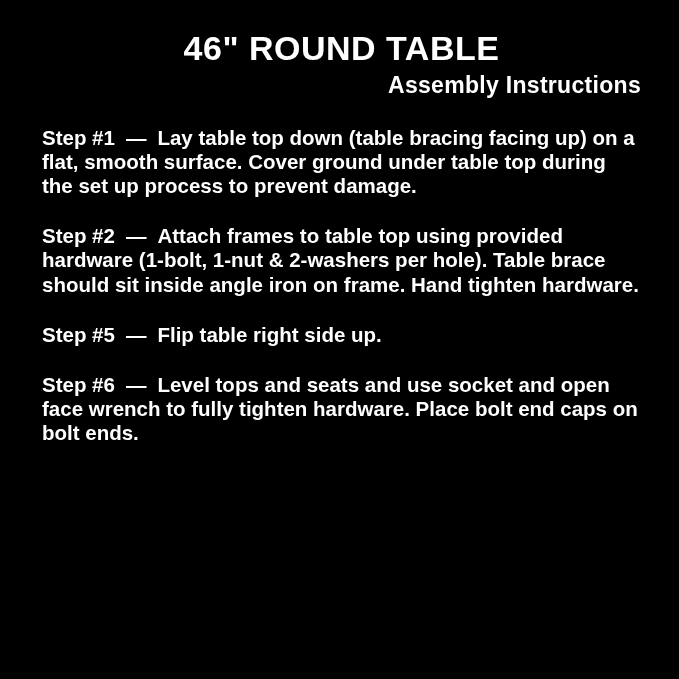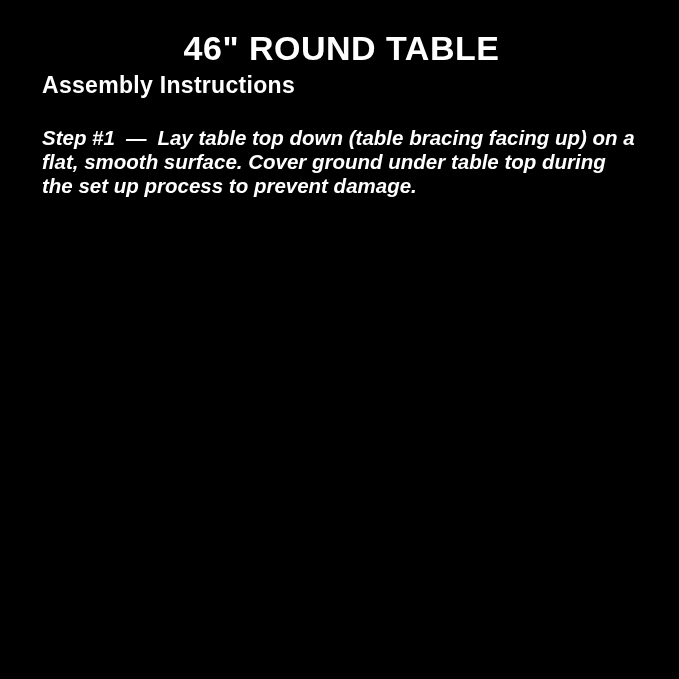--- a/index.html
+++ b/index.html
@@ -21,28 +21,27 @@
   }
   .title {
     margin: 0;
     text-align: center;
     font-size: 34px;
     line-height: 1.1;
     letter-spacing: 0.5px;
   }
   .subtitle {
     margin: 6px 0 0 0;
-    text-align: left;
+    text-align: right;
     font-size: 23px;
     line-height: 1.1;
     letter-spacing: 0.3px;
   }
   .steps {
     margin-top: 27px;
-    font-style: italic;
   }
   .step {
     margin: 0 0 26px 0;
     font-size: 20.5px;
     line-height: 1.18;
     text-align: left;
     max-width: 600px;
   }
   .dash {
     display: inline-block;
@@ -52,18 +51,21 @@
 </head>
 <body>
 
 <div class="poster">
   <h1 class="title">46" ROUND TABLE</h1>
   <h2 class="subtitle">Assembly Instructions</h2>
 
   <div class="steps">
     <p class="step"><span>Step #1</span><span class="dash">—</span><span>Lay table top down (table bracing facing up) on a flat, smooth surface. Cover ground under table top during the set up process to prevent damage.</span></p>
 
+    <p class="step"><span>Step #2</span><span class="dash">—</span><span>Attach frames to table top using provided hardware (1-bolt, 1-nut &amp; 2-washers per hole). Table brace should sit inside angle iron on frame. Hand tighten hardware.</span></p>
 
 
 
+    <p class="step"><span>Step #5</span><span class="dash">—</span><span>Flip table right side up.</span></p>
 
+    <p class="step"><span>Step #6</span><span class="dash">—</span><span>Level tops and seats and use socket and open face wrench to fully tighten hardware. Place bolt end caps on bolt ends.</span></p>
   </div>
 </div>
 
 </body></html>

